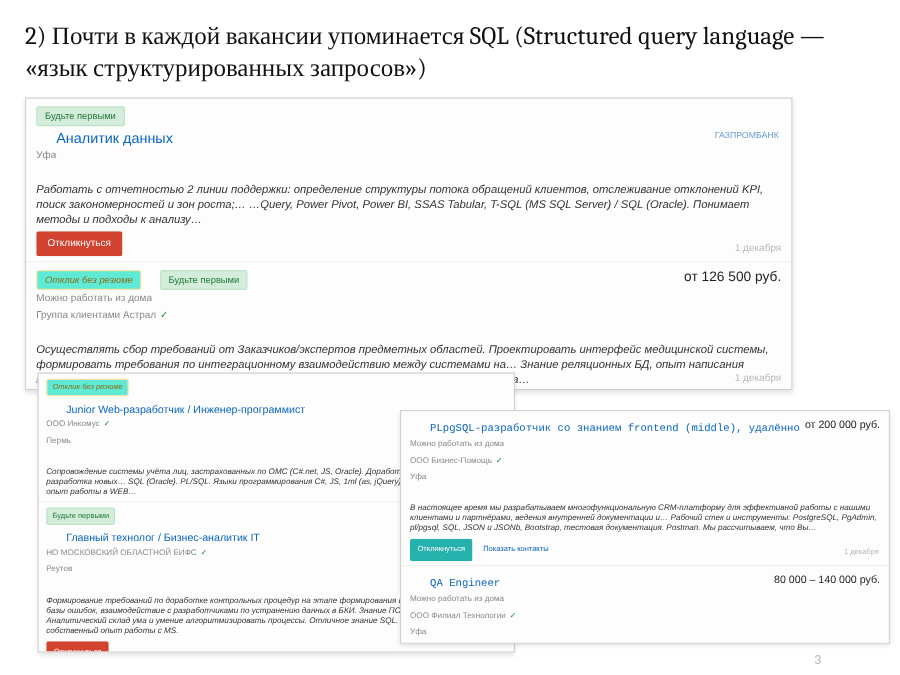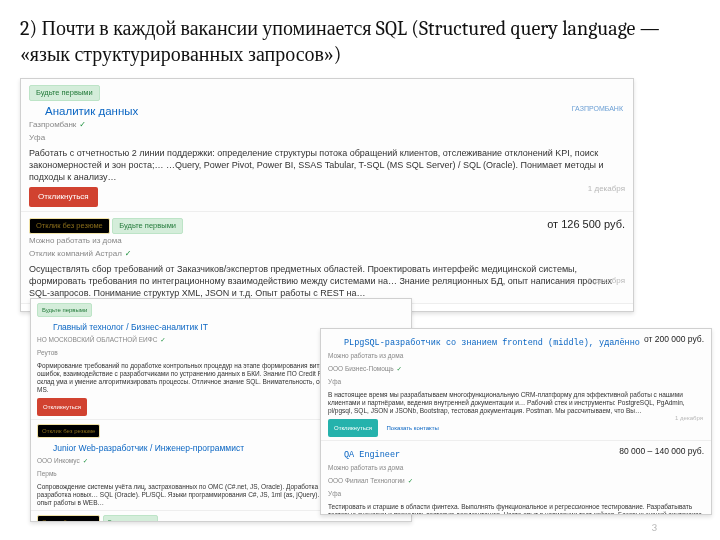--- a/index.html
+++ b/index.html
@@ -39,62 +39,62 @@
     color: #333;
     padding: 6px 8px 4px 8px;
     position: relative;
     border-bottom: 1px solid #eee;
   }
   .badge {
     display: inline-block;
     border-radius: 2px;
     font-size: 7.5px;
     padding: 1px 6px;
-    margin-right: 0;
+    margin-right: 12px;
     vertical-align: middle;
   }
   .badge.green { background: #d4edda; color: #237a3a; border: 1px solid #bde4c7; }
-  .badge.yellow{ background: #000000; color: #8a6d1a; border: 1px solid #f2e3a6; }
+  .badge.yellow{ background: #5eead4; color: #8a6d1a; border: 1px solid #f2e3a6; font-style: italic; }
   .title {
     color: #0b66c3;
     font-size: 11.5px;
     margin-top: 4px;
     display: inline-block;
     margin-left: 16px;
   }
   .salary {
     float: right;
     color: #222;
     font-size: 11px;
     text-align: right;
   }
   .meta {
     color: #888;
     font-size: 8px;
     margin-top: 1px;
   }
   .meta .chk { color: #1a8f3b; margin-left: 3px; }
-  .desc { margin-top: 3px; color: #333; }
+  .desc { margin-top: 15px; color: #333; font-style: italic; }
   .btnrow { margin-top: 4px; }
   .btn {
     display: inline-block;
     font-size: 8px;
     padding: 3px 8px;
     border-radius: 2px;
     cursor: pointer;
     border: 1px solid transparent;
     text-align: center;
   }
   .btn.primary { background: #d14230; color: #fff; }
   .btn.teal    { background: #25b2ac; color: #fff; }
   .btn.link    { color: #0b66c3; background: transparent; }
   .date {
     position: absolute;
     right: 8px;
-    bottom: 16px;
+    bottom: 4px;
     font-size: 8px;
     color: #b8b8b8;
   }
   .panel.b { left: 30px; top: 298px; width: 380px; height: 222px; font-size: 7px; }
   .panel.b .card { padding: 4px 6px 3px 6px; }
   .panel.b .title { font-size: 8.5px; }
   .panel.b .meta  { font-size: 6.5px; }
   .panel.b .desc  { font-size: 6.5px; line-height: 8px; }
   .panel.b .badge { font-size: 6px; padding: 0 4px; }
   .panel.b .btn   { font-size: 6px; padding: 2px 5px; }
@@ -125,59 +125,58 @@
 <div class="stage">
   <div class="heading">2)  Почти в каждой вакансии упоминается SQL (Structured query language — «язык структурированных запросов»)</div>
 
   <div class="panel a">
     <div class="card">
       <span class="badge green">Будьте первыми</span>
       <div>
         <span class="title">Аналитик данных</span>
       </div>
       <span class="logo-dot">ГАЗПРОМБАНК</span>
-      <div class="meta"><span>Газпромбанк</span><span class="chk">✓</span></div>
       <div class="meta">Уфа</div>
       <div class="desc">Работать с отчетностью 2 линии поддержки: определение структуры потока обращений клиентов, отслеживание отклонений KPI, поиск закономерностей и зон роста;…
 …Query, Power Pivot, Power BI, SSAS Tabular, T-SQL (MS SQL Server)  /  SQL (Oracle). Понимает методы и подходы к анализу…</div>
       <div class="btnrow">
         <span class="btn primary">Откликнуться</span>
       </div>
       <span class="date">1 декабря</span>
     </div>
 
     <div class="card">
       <span class="badge yellow">Отклик без резюме</span>
       <span class="badge green">Будьте первыми</span>
       <span class="salary">от 126 500 руб.</span>
       <div class="meta">Можно работать из дома</div>
-      <div class="meta"><span>Отклик компаний Астрал</span><span class="chk">✓</span></div>
+      <div class="meta"><span>Группа клиентами Астрал</span><span class="chk">✓</span></div>
       <div class="desc">Осуществлять сбор требований от Заказчиков/экспертов предметных областей. Проектировать интерфейс медицинской системы, формировать требования по интеграционному взаимодействию между системами на…
 Знание реляционных БД, опыт написания простых SQL-запросов. Понимание структур XML, JSON и т.д. Опыт работы с REST на…</div>
       <span class="date">1 декабря</span>
     </div>
   </div>
 
   <div class="panel b">
+    <div class="card">
+      <span class="badge yellow">Отклик без резюме</span>
+      <div><span class="title">Junior Web-разработчик / Инженер-программист</span></div>
+      <div class="meta"><span>ООО Инкомус</span><span class="chk">✓</span></div>
+      <div class="meta">Пермь</div>
+      <div class="desc">Сопровождение системы учёта лиц, застрахованных по ОМС (С#.net, JS, Oracle). Доработка уже существующих и разработка новых…
+SQL (Oracle). PL/SQL. Языки программирования C#, JS, 1ml (as, jQuery). Будут плюсом: навыки опыт работы в WEB…</div>
+    </div>
     <div class="card">
       <span class="badge green">Будьте первыми</span>
       <div><span class="title">Главный технолог / Бизнес-аналитик IT</span></div>
       <div class="meta"><span>НО МОСКОВСКИЙ ОБЛАСТНОЙ ЕИФС</span><span class="chk">✓</span></div>
       <div class="meta">Реутов</div>
       <div class="desc">Формирование требований по доработке контрольных процедур на этапе формирования витрины CRE. Ведение базы ошибок, взаимодействие с разработчиками по устранению данных в БКИ.
 Знание ПО Credit Registry. Аналитический склад ума и умение алгоритмизировать процессы. Отличное знание SQL. Внимательность, собственный опыт работы с MS.</div>
       <div class="btnrow"><span class="btn primary">Откликнуться</span></div>
-    </div>
-    <div class="card">
-      <span class="badge yellow">Отклик без резюме</span>
-      <div><span class="title">Junior Web-разработчик / Инженер-программист</span></div>
-      <div class="meta"><span>ООО Инкомус</span><span class="chk">✓</span></div>
-      <div class="meta">Пермь</div>
-      <div class="desc">Сопровождение системы учёта лиц, застрахованных по ОМС (С#.net, JS, Oracle). Доработка уже существующих и разработка новых…
-SQL (Oracle). PL/SQL. Языки программирования C#, JS, 1ml (as, jQuery). Будут плюсом: навыки опыт работы в WEB…</div>
     </div>
     <div class="card">
       <span class="badge yellow">Отклик без резюме</span>
       <span class="badge green">Будьте первыми</span>
       
       
     </div>
   </div>
 
   <div class="panel c">

